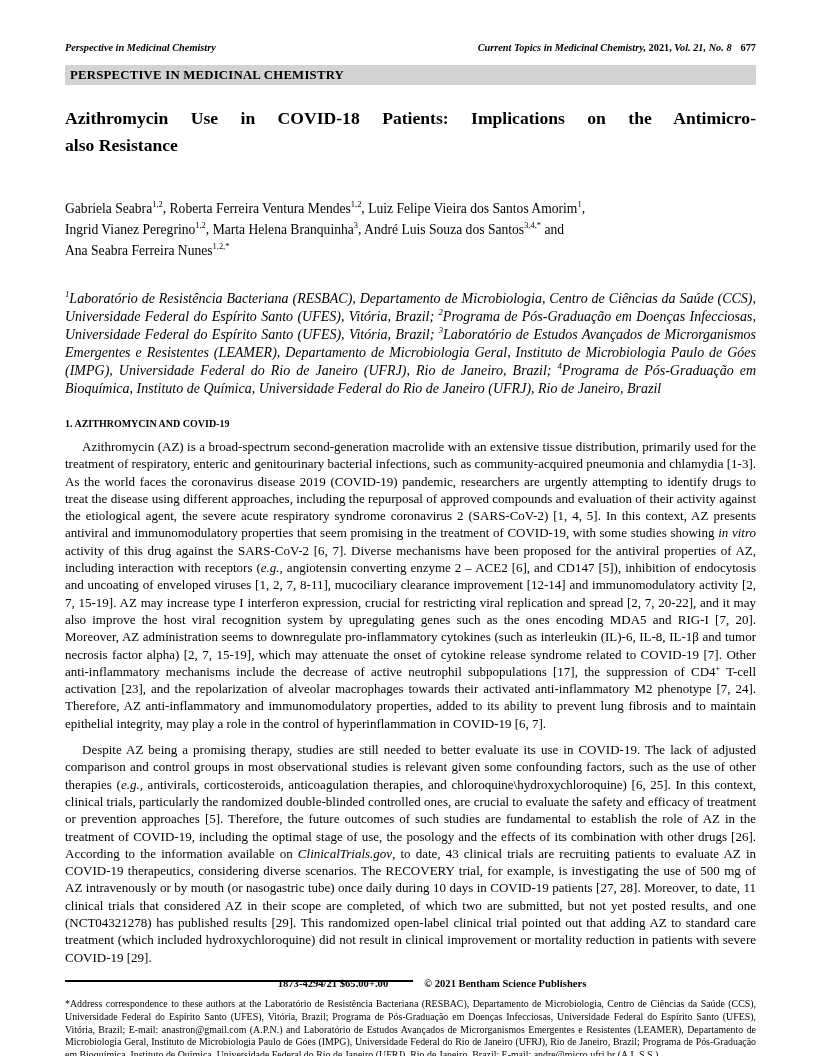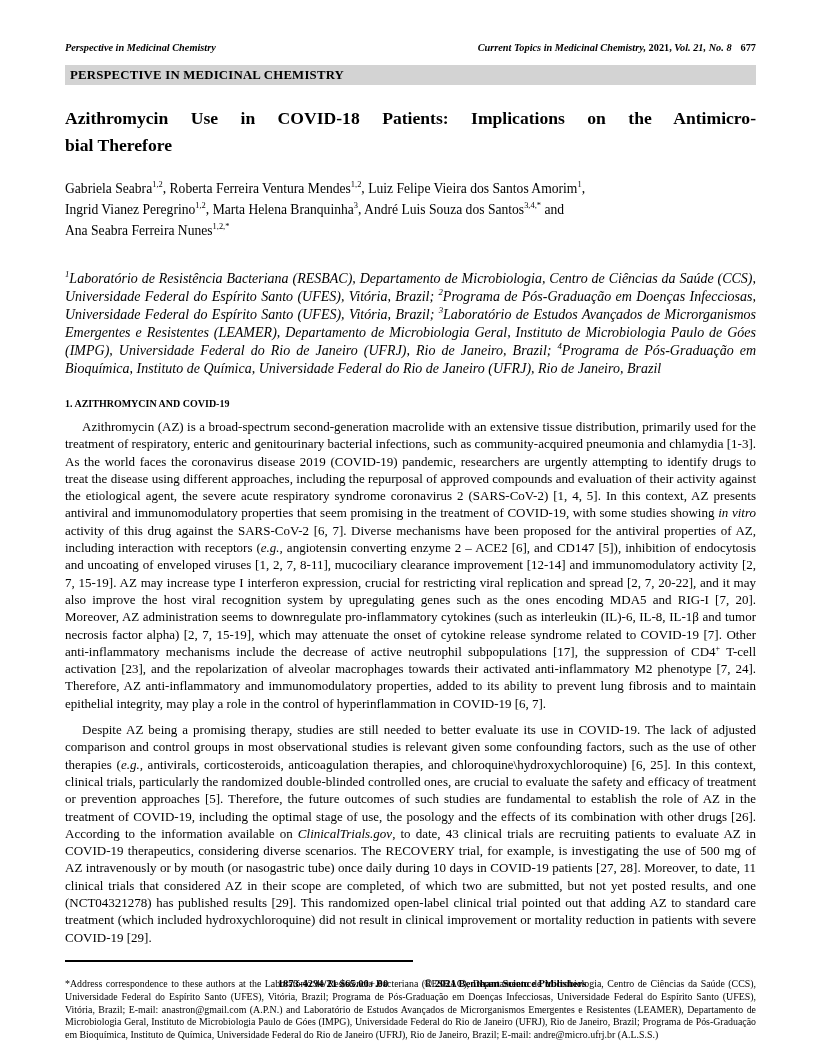--- a/index.html
+++ b/index.html
@@ -21,21 +21,21 @@
 
   .banner {
     margin-top:12px; background:#d3d3d3;
     font-weight:bold; font-size:12.8px; letter-spacing:0.2px;
     padding:3px 5px 2px 5px;
   }
 
   .title { margin-top:20px; font-size:17.6px; font-weight:bold; line-height:27px; }
   .title .l1 { text-align:justify; text-align-last:justify; }
 
-  .authors { margin-top:19px; font-size:13.6px; line-height:21px; }
+  .authors { margin-top:39px; font-size:13.6px; line-height:21px; }
   sup { font-size:62%; vertical-align:super; line-height:0; }
 
   .affiliations {
     margin-top:29px; font-style:italic; font-size:14px;
     line-height:18px; text-align:justify;
   }
 
   .sec-heading { margin-top:20px; font-weight:bold; font-size:10px; }
 
   .para {
@@ -64,21 +64,21 @@
     <span class="rh-left">Perspective in Medicinal Chemistry</span>
     <span class="rh-right">
       <span><i>Current Topics in Medicinal Chemistry, </i><span>2021, </span><i>Vol. 21, No. 8</i></span><span class="page-no">677</span>
     </span>
   </div>
 
   <div class="banner">PERSPECTIVE IN MEDICINAL CHEMISTRY</div>
 
   <h1 class="title">
     <div class="l1">Azithromycin Use in COVID-18 Patients: Implications on the Antimicro-</div>
-    <div class="l2">bial Therefore</div>
+    <div class="l2">also Resistance</div>
   </h1>
 
   <div class="authors">
     <div><span>Gabriela Seabra</span><sup>1,2</sup><span>, Roberta Ferreira Ventura Mendes</span><sup>1,2</sup><span>, Luiz Felipe Vieira dos Santos Amorim</span><sup>1</sup><span>,</span></div>
     <div><span>Ingrid Vianez Peregrino</span><sup>1,2</sup><span>, Marta Helena Branquinha</span><sup>3</sup><span>, André Luis Souza dos Santos</span><sup>3,4,*</sup><span> and</span></div>
     <div><span>Ana Seabra Ferreira Nunes</span><sup>1,2,*</sup></div>
   </div>
 
   <p class="affiliations"><sup>1</sup><span>Laboratório de Resistência Bacteriana (RESBAC), Departamento de Microbiologia, Centro de Ciências da Saúde (CCS), Universidade Federal do Espírito Santo (UFES), Vitória, Brazil; </span><sup>2</sup><span>Programa de Pós-Graduação em Doenças Infecciosas, Universidade Federal do Espírito Santo (UFES), Vitória, Brazil; </span><sup>3</sup><span>Laboratório de Estudos Avançados de Microrganismos Emergentes e Resistentes (LEAMER), Departamento de Microbiologia Geral, Instituto de Microbiologia Paulo de Góes (IMPG), Universidade Federal do Rio de Janeiro (UFRJ), Rio de Janeiro, Brazil; </span><sup>4</sup><span>Programa de Pós-Graduação em Bioquímica, Instituto de Química, Universidade Federal do Rio de Janeiro (UFRJ), Rio de Janeiro, Brazil</span></p>
 

